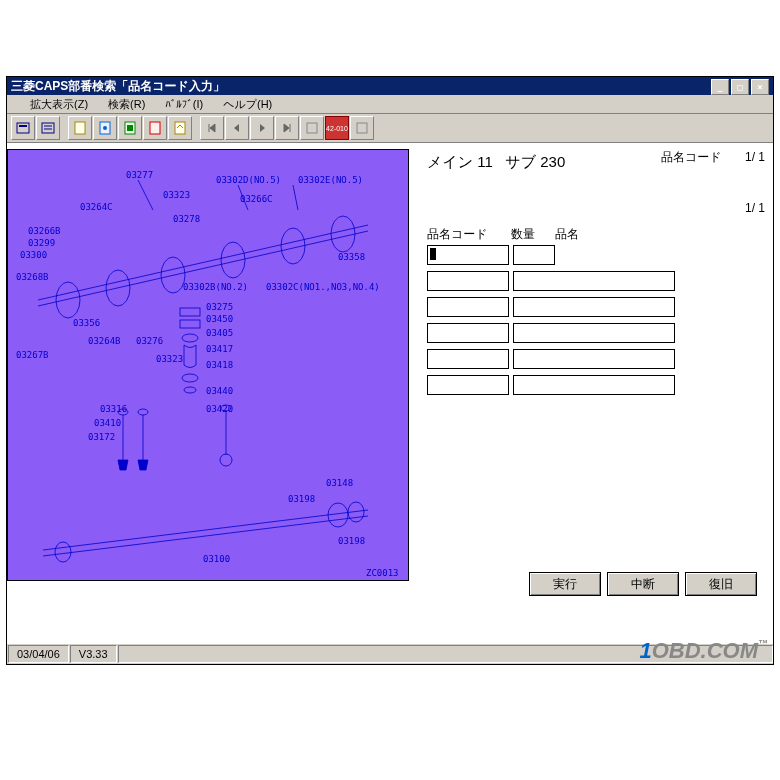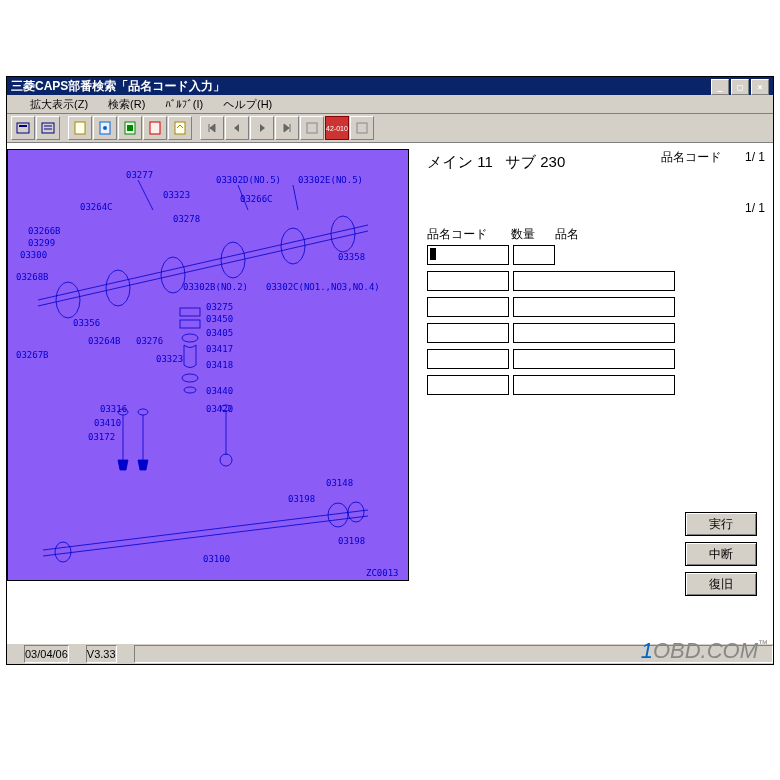--- a/index.html
+++ b/index.html
@@ -25,25 +25,25 @@
   .tblhdr span:nth-child(1){width:80px}
   .tblhdr span:nth-child(2){width:40px}
   .rows{margin-top:2px}
   .row{display:flex;gap:4px;margin-bottom:6px}
   .cell{border:1px solid #000;height:18px;background:#fff}
   .cell.c1{width:80px}
   .cell.c2{width:40px}
   .cell.c3{width:160px}
   .cell.cursor{background:#fff;position:relative}
   .cell.cursor::after{content:"";position:absolute;left:2px;top:2px;width:6px;height:12px;background:#000}
-  .btns{position:absolute;right:8px;bottom:40px;display:flex;flex-direction:column;gap:6px}
+  .btns{position:absolute;right:8px;bottom:40px;display:flex;flex-direction:row;gap:6px}
   .abtn{width:70px;height:22px;background:#d4d0c8;border:1px solid #000;box-shadow:inset 1px 1px 0 #fff, inset -1px -1px 0 #808080;display:flex;align-items:center;justify-content:center;font-size:12px}
   .statusbar{position:absolute;left:0;right:0;bottom:0;height:20px;background:#d4d0c8;border-top:1px solid #fff;display:flex;align-items:center;font-size:11px}
-  .sbox{border:1px solid #808080;border-bottom-color:#fff;border-right-color:#fff;height:16px;display:flex;align-items:center;padding:0 0;margin-left:17px}
-  .watermark{position:absolute;right:12px;bottom:116px;font-size:22px;font-weight:normal;font-style:italic;color:#888}
+  .sbox{border:1px solid #808080;border-bottom-color:#fff;border-right-color:#fff;height:16px;display:flex;align-items:center;padding:0 8px;margin-left:1px}
+  .watermark{position:absolute;right:12px;bottom:116px;font-size:22px;font-weight:bold;font-style:italic;color:#888}
   .watermark .one{color:#0066cc}
   .watermark .tm{font-size:10px;vertical-align:top}
   .partlabel{fill:#0000cc;font-size:9px;font-family:monospace}
   .tbtn.red{background:#cc3333;color:#fff;font-size:7px;border-color:#800}
 </style>
 </head>
 <body>
 
 <div class="stage">
   <div class="window">

